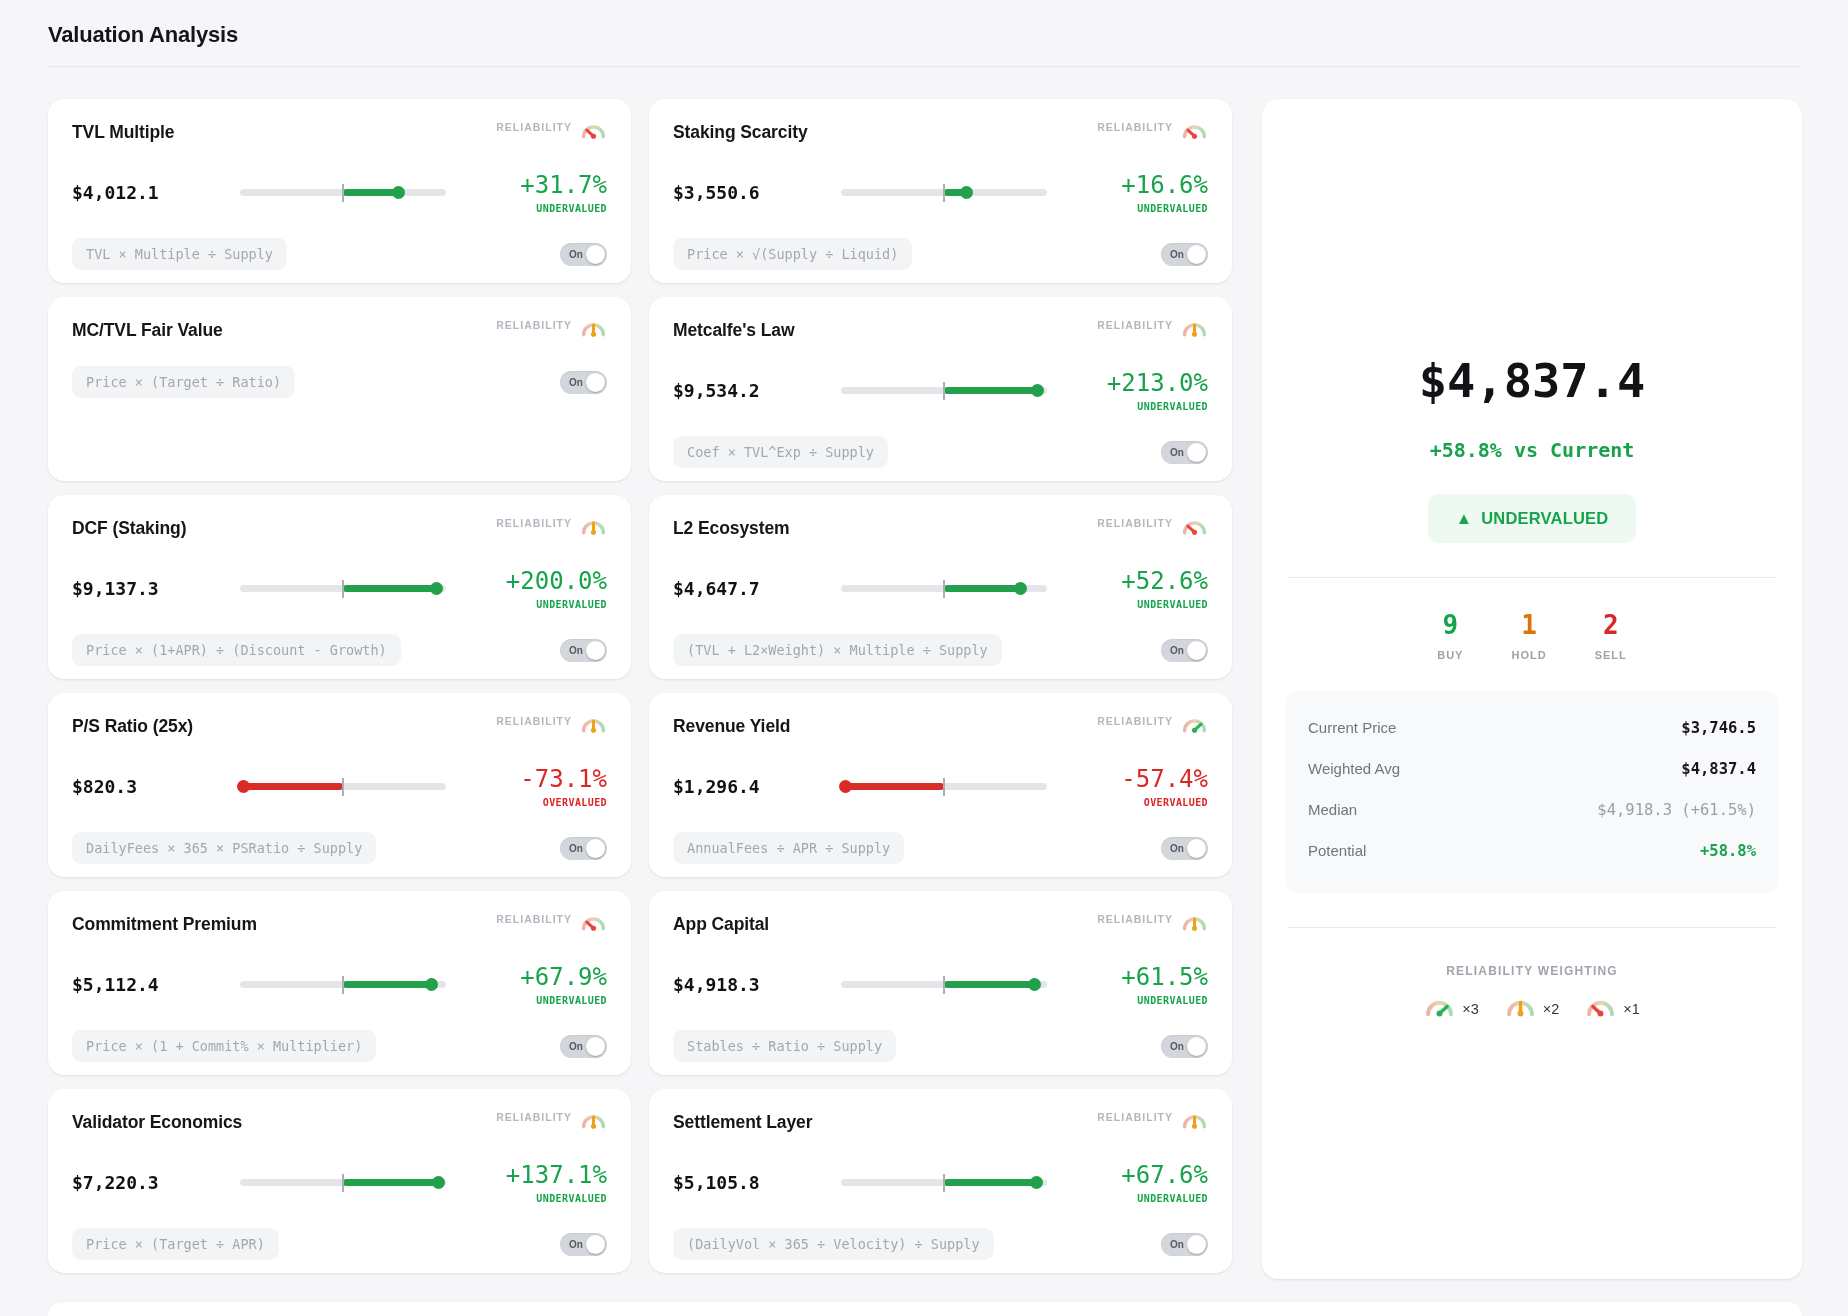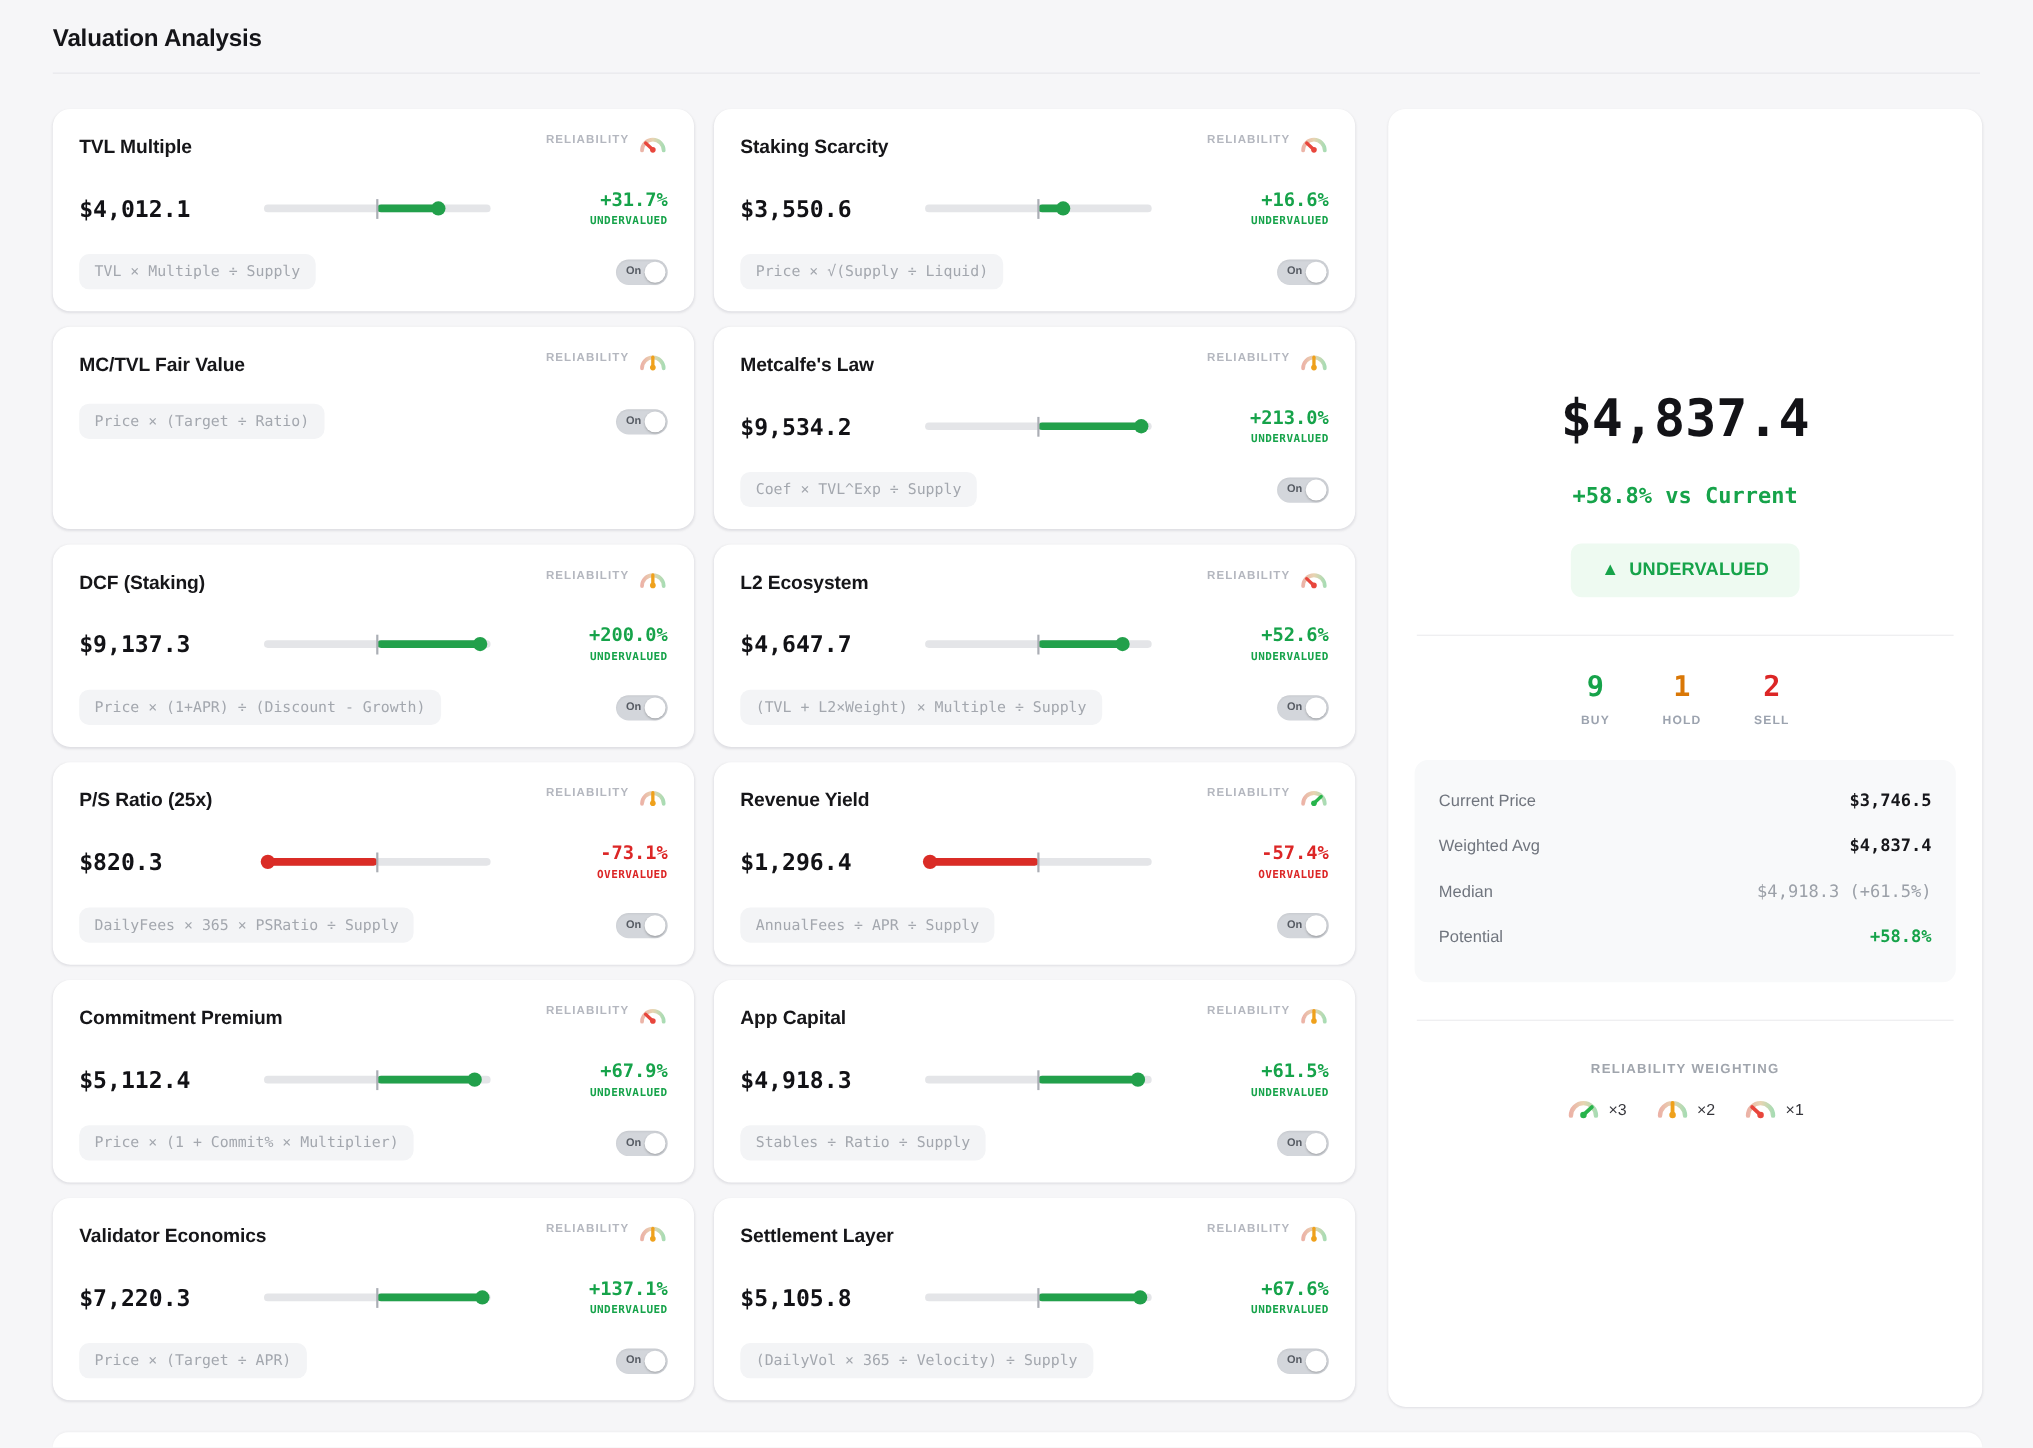--- a/index.html
+++ b/index.html
@@ -34,30 +34,30 @@
     border-radius:16px;
     box-shadow:0 1px 3px rgba(16,24,40,0.06), 0 1px 2px rgba(16,24,40,0.04);
     padding:22px 24px 18px 24px;
   }
   .card-top { display:flex; justify-content:space-between; align-items:center; }
   .card-title { font-size:17.5px; font-weight:800; color:#161619; letter-spacing:-0.1px; }
   .reliability { display:flex; align-items:flex-start; gap:8px; }
   .reliability-label { font-size:10.5px; font-weight:600; letter-spacing:1px; color:#b4b7bf; }
 
   .metric-row { display:flex; align-items:center; margin-top:27px; }
-  .price { flex:0 0 168px; font-size:21px; font-weight:700; color:#121216; }
+  .price { flex:0 0 168px; font-size:18px; font-weight:700; color:#121216; }
 
   .slider { position:relative; width:206px; height:20px; flex:0 0 auto; }
   .slider .track { position:absolute; left:0; right:0; top:6.5px; height:7px; border-radius:4px; background:#e4e5e8; }
   .slider .tick { position:absolute; left:calc(50% - 1px); top:1px; width:2px; height:18px; background:#abaeb5; }
   .slider .fill { position:absolute; top:6.5px; height:7px; border-radius:4px; }
   .slider .dot { position:absolute; top:3.5px; width:13px; height:13px; border-radius:50%; }
 
   .pct-wrap { flex:1; text-align:right; }
-  .pct { font-size:17px; font-weight:700; }
+  .pct { font-size:24px; font-weight:400; }
   .verdict { font-size:10px; font-weight:700; letter-spacing:0.4px; margin-top:4px; }
 
   .card-bottom { display:flex; justify-content:space-between; align-items:center; margin-top:24px; }
   .formula-chip {
     background:#f3f4f6; border-radius:9px; padding:8px 14px;
     font-size:13.5px; color:#a3a7ae; white-space:nowrap;
   }
   .toggle {
     position:relative; width:47px; height:23px; border-radius:12px;
     background:#d3d6db; cursor:pointer; flex:0 0 auto;

